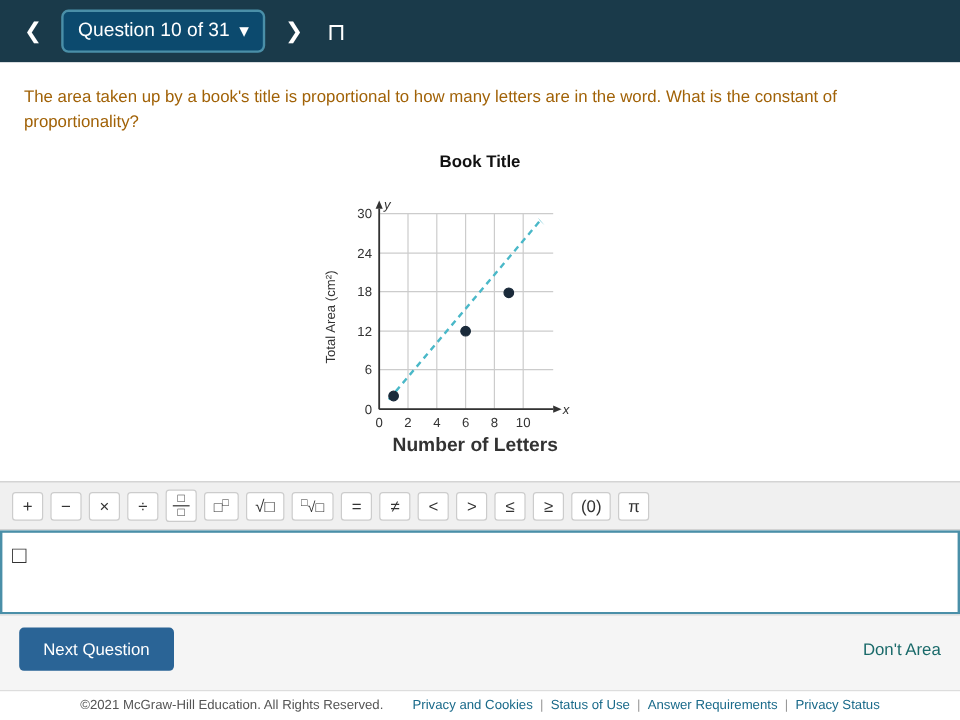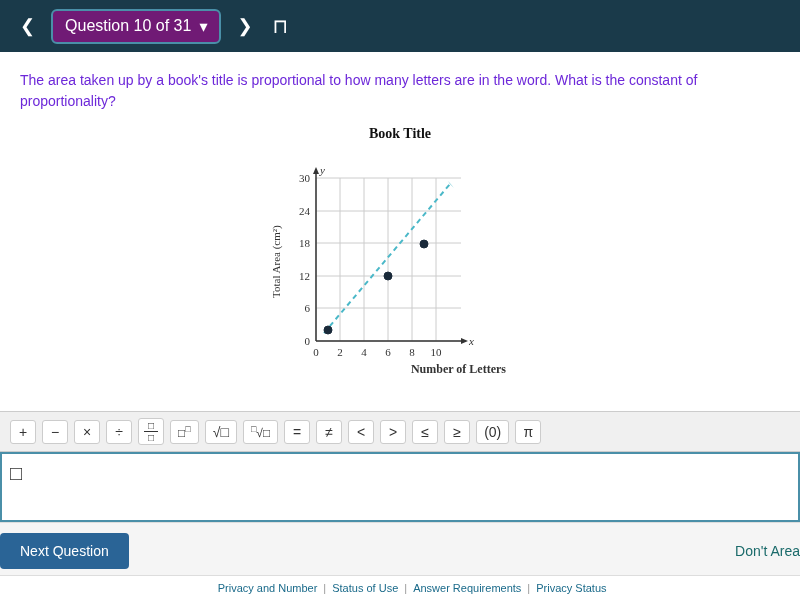--- a/index.html
+++ b/index.html
@@ -16,21 +16,21 @@
     }
     .nav-btn {
       background: transparent;
       border: none;
       color: white;
       font-size: 18px;
       cursor: pointer;
       padding: 4px 8px;
     }
     .question-selector {
-      background: #701a75;
+      background: #0c4a6e;
       border: 2px solid #4a8fa8;
       border-radius: 6px;
       color: white;
       padding: 6px 12px;
       font-size: 16px;
       display: flex;
       align-items: center;
       gap: 8px;
       cursor: pointer;
     }
@@ -43,31 +43,30 @@
       margin-left: 4px;
     }
 
     
     .main-content {
       background: white;
       padding: 18px 20px 10px 20px;
     }
     .question-text {
       font-size: 14px;
-      color: #6d28d9;
+      color: #a16207;
       line-height: 1.5;
       margin-bottom: 14px;
     }
 
     
     .chart-container {
       display: flex;
       justify-content: center;
-      margin-bottom: 24px;
-      font-family: Liberation Serif, serif;
+      margin-bottom: 10px;
     }
     .chart-wrapper {
       position: relative;
       width: 260px;
     }
     .chart-title {
       text-align: center;
       font-weight: bold;
       font-size: 14px;
       color: #111;
@@ -136,21 +135,21 @@
       align-items: flex-start;
     }
     .answer-cursor {
       font-size: 20px;
       color: #333;
     }
 
     
     .bottom-bar {
       background: #f5f5f5;
-      padding: 10px 0;
+      padding: 10px 16px;
       display: flex;
       gap: 24px;
       border-top: 1px solid #ddd;
     }
     .btn-next {
       background: #2a6496;
       color: white;
       border: none;
       padding: 10px 20px;
       font-size: 14px;
@@ -266,21 +265,21 @@
 
             <line x1="38" y1="187" x2="164" y2="38" stroke="#4ab8c8" stroke-width="2" stroke-dasharray="5,4"></line>
 
             <polygon points="162,35 168,42 164,38" fill="#4ab8c8"></polygon>
 
             <circle cx="42" cy="184" r="4" fill="#1a2a3a" stroke="#1a2a3a"></circle>
             <circle cx="102" cy="130" r="4" fill="#1a2a3a" stroke="#1a2a3a"></circle>
             <circle cx="138" cy="98" r="4" fill="#1a2a3a" stroke="#1a2a3a"></circle>
           </svg>
           
-          <div style="text-align:right; font-size:12px; font-weight:bold; color:#333; margin-top:-8px;">Number of Letters</div>
+          <div style="text-align:center; font-size:16px; font-weight:bold; color:#333; margin-top:-8px;">Number of Letters</div>
         </div>
       </div>
     </div>
   </div>
 </div>
 
 <div class="math-toolbar">
   <button class="math-btn">+</button>
   <button class="math-btn">−</button>
   <button class="math-btn">×</button>
@@ -305,21 +304,22 @@
 <div class="answer-area">
   <span class="answer-cursor">□</span>
 </div>
 
 <div class="bottom-bar">
   <button class="btn-next">Next Question</button>
   <button class="btn-dont">Don't Area</button>
 </div>
 
 <div class="footer">
+  <span>©2021 McGraw-Hill Education. All Rights Reserved.</span>
   <span class="footer-sep">&nbsp;&nbsp;&nbsp;&nbsp;</span>
-  <a class="footer-link">Privacy and Number</a>
+  <a class="footer-link">Privacy and Cookies</a>
   <span class="footer-sep">|</span>
   <a class="footer-link">Status of Use</a>
   <span class="footer-sep">|</span>
   <a class="footer-link">Answer Requirements</a>
   <span class="footer-sep">|</span>
   <a class="footer-link">Privacy Status</a>
 </div>
 
 </body></html>

